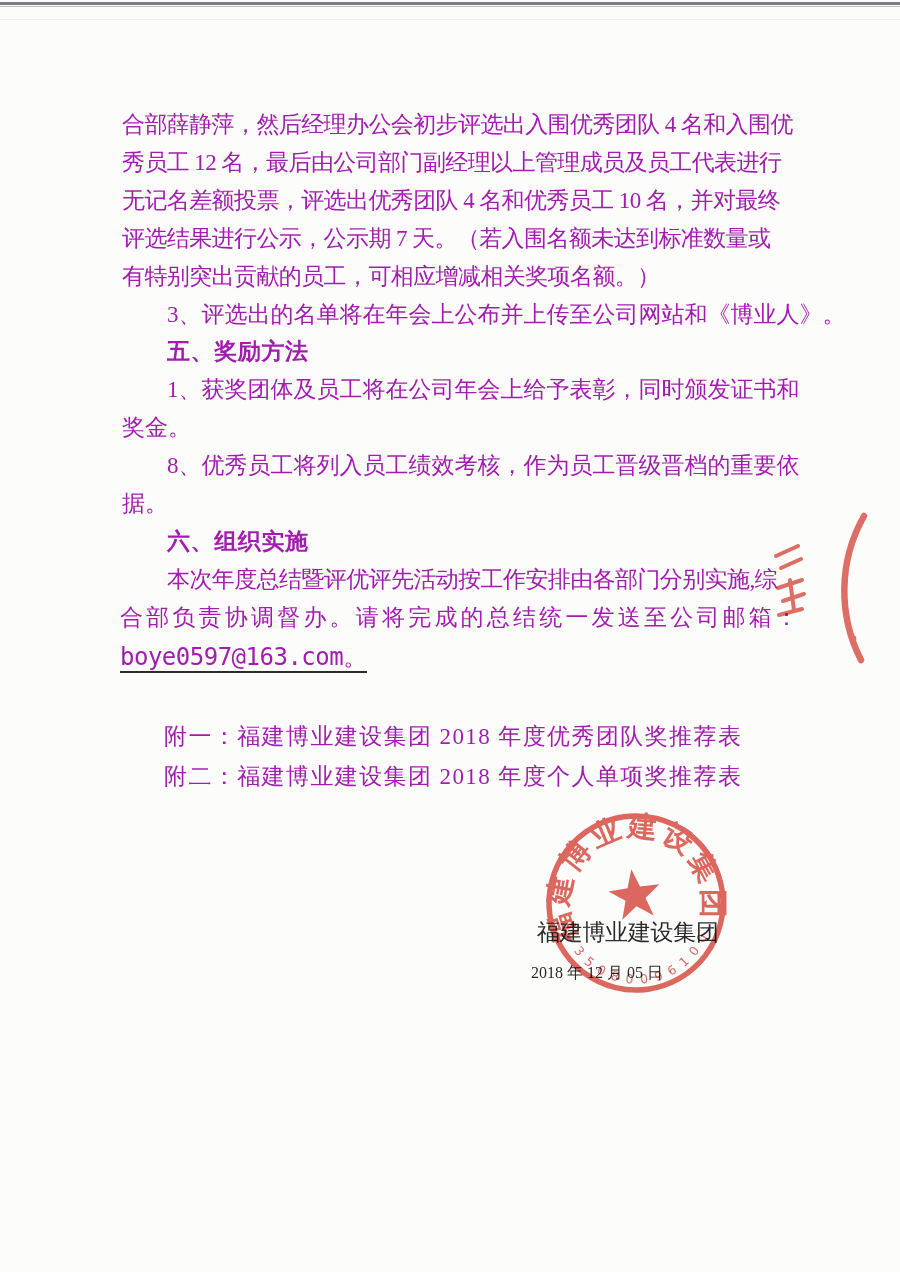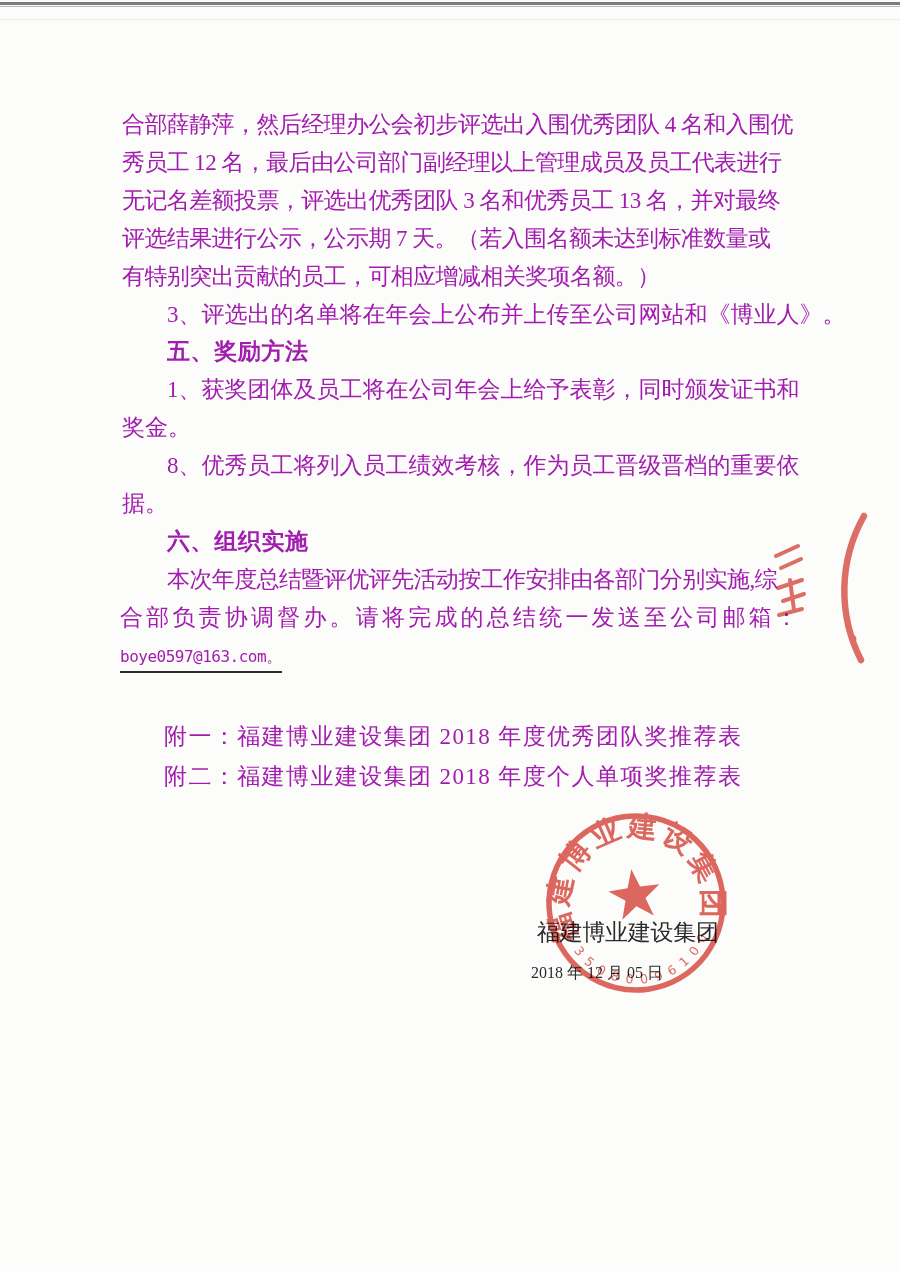--- a/index.html
+++ b/index.html
@@ -17,21 +17,21 @@
     position:absolute;left:122px;white-space:pre;
     font-size:23px;line-height:26px;color:#a21caf;
     letter-spacing:-0.6px;
   }
   .indent{left:167px;}
   .heading{font-weight:700;letter-spacing:0.6px;text-align:right;}
   .spread{letter-spacing:3.2px;}
   .attach{left:164px;letter-spacing:1.4px;}
   .email{
     left:120px;font-family:"DejaVu Sans Mono","Liberation Mono",monospace;
-    font-size:16px;letter-spacing:-0.5px;
+    font-size:24px;letter-spacing:-0.5px;
     border-bottom:2px solid #2b2b2e;padding-bottom:1px;
   }
   .sig{
     position:absolute;white-space:pre;color:#2b2b2e;
     font-size:23px;letter-spacing:0;
   }
   .seal-wrap{
     position:absolute;left:538px;top:805px;width:196px;height:196px;
     mix-blend-mode:multiply;
   }
@@ -42,21 +42,21 @@
 </style>
 </head>
 <body>
 
 <div class="scan-line-dark"></div>
 <div class="scan-line-mid"></div>
 <div class="scan-line-faint"></div>
 
 <div class="ln" style="top:112px">合部薛静萍，然后经理办公会初步评选出入围优秀团队 4 名和入围优</div>
 <div class="ln" style="top:150px">秀员工 12 名，最后由公司部门副经理以上管理成员及员工代表进行</div>
-<div class="ln" style="top:188px">无记名差额投票，评选出优秀团队 3 名和优秀员工 13 名，并对最终</div>
+<div class="ln" style="top:188px">无记名差额投票，评选出优秀团队 4 名和优秀员工 10 名，并对最终</div>
 <div class="ln" style="top:226px">评选结果进行公示，公示期 7 天。（若入围名额未达到标准数量或</div>
 <div class="ln" style="top:264px">有特别突出贡献的员工，可相应增减相关奖项名额。）</div>
 <div class="ln indent" style="top:302px;letter-spacing:0">3、评选出的名单将在年会上公布并上传至公司网站和《博业人》。</div>
 <div class="ln indent heading" style="top:339px">五、奖励方法</div>
 <div class="ln indent" style="top:377px;letter-spacing:0">1、获奖团体及员工将在公司年会上给予表彰，同时颁发证书和</div>
 <div class="ln" style="top:415px;letter-spacing:0">奖金。</div>
 <div class="ln indent" style="top:453px;letter-spacing:0">8、优秀员工将列入员工绩效考核，作为员工晋级晋档的重要依</div>
 <div class="ln" style="top:491px;letter-spacing:0">据。</div>
 <div class="ln indent heading" style="top:529px">六、组织实施</div>
 <div class="ln indent" style="top:567px">本次年度总结暨评优评先活动按工作安排由各部门分别实施,综</div>

